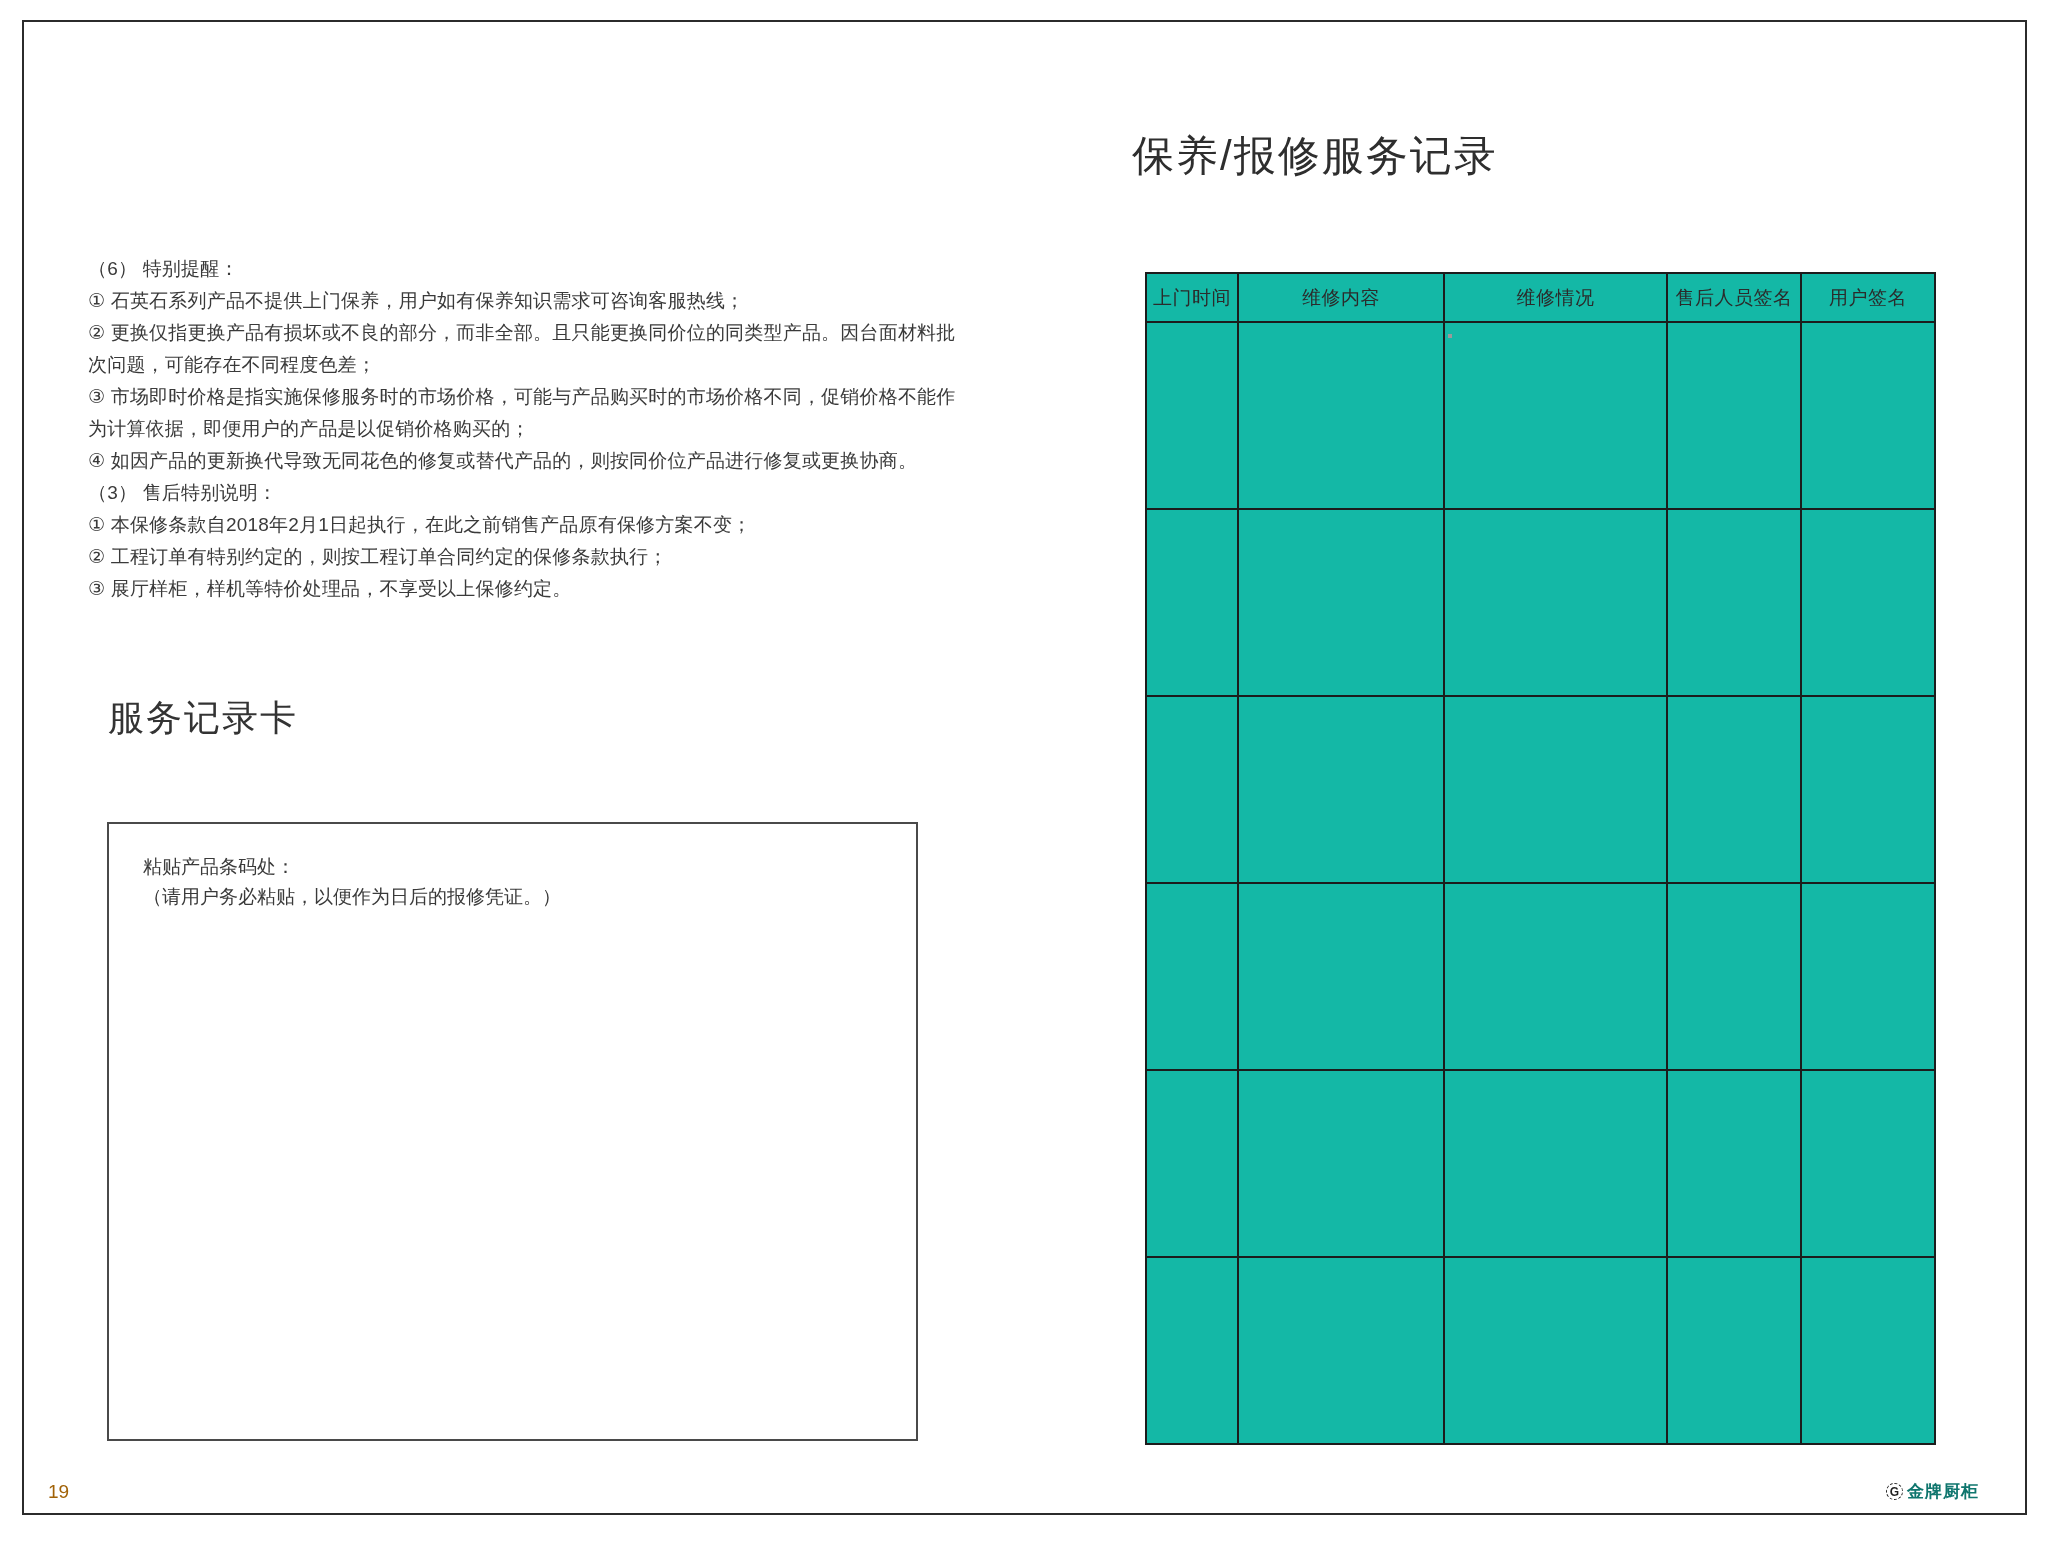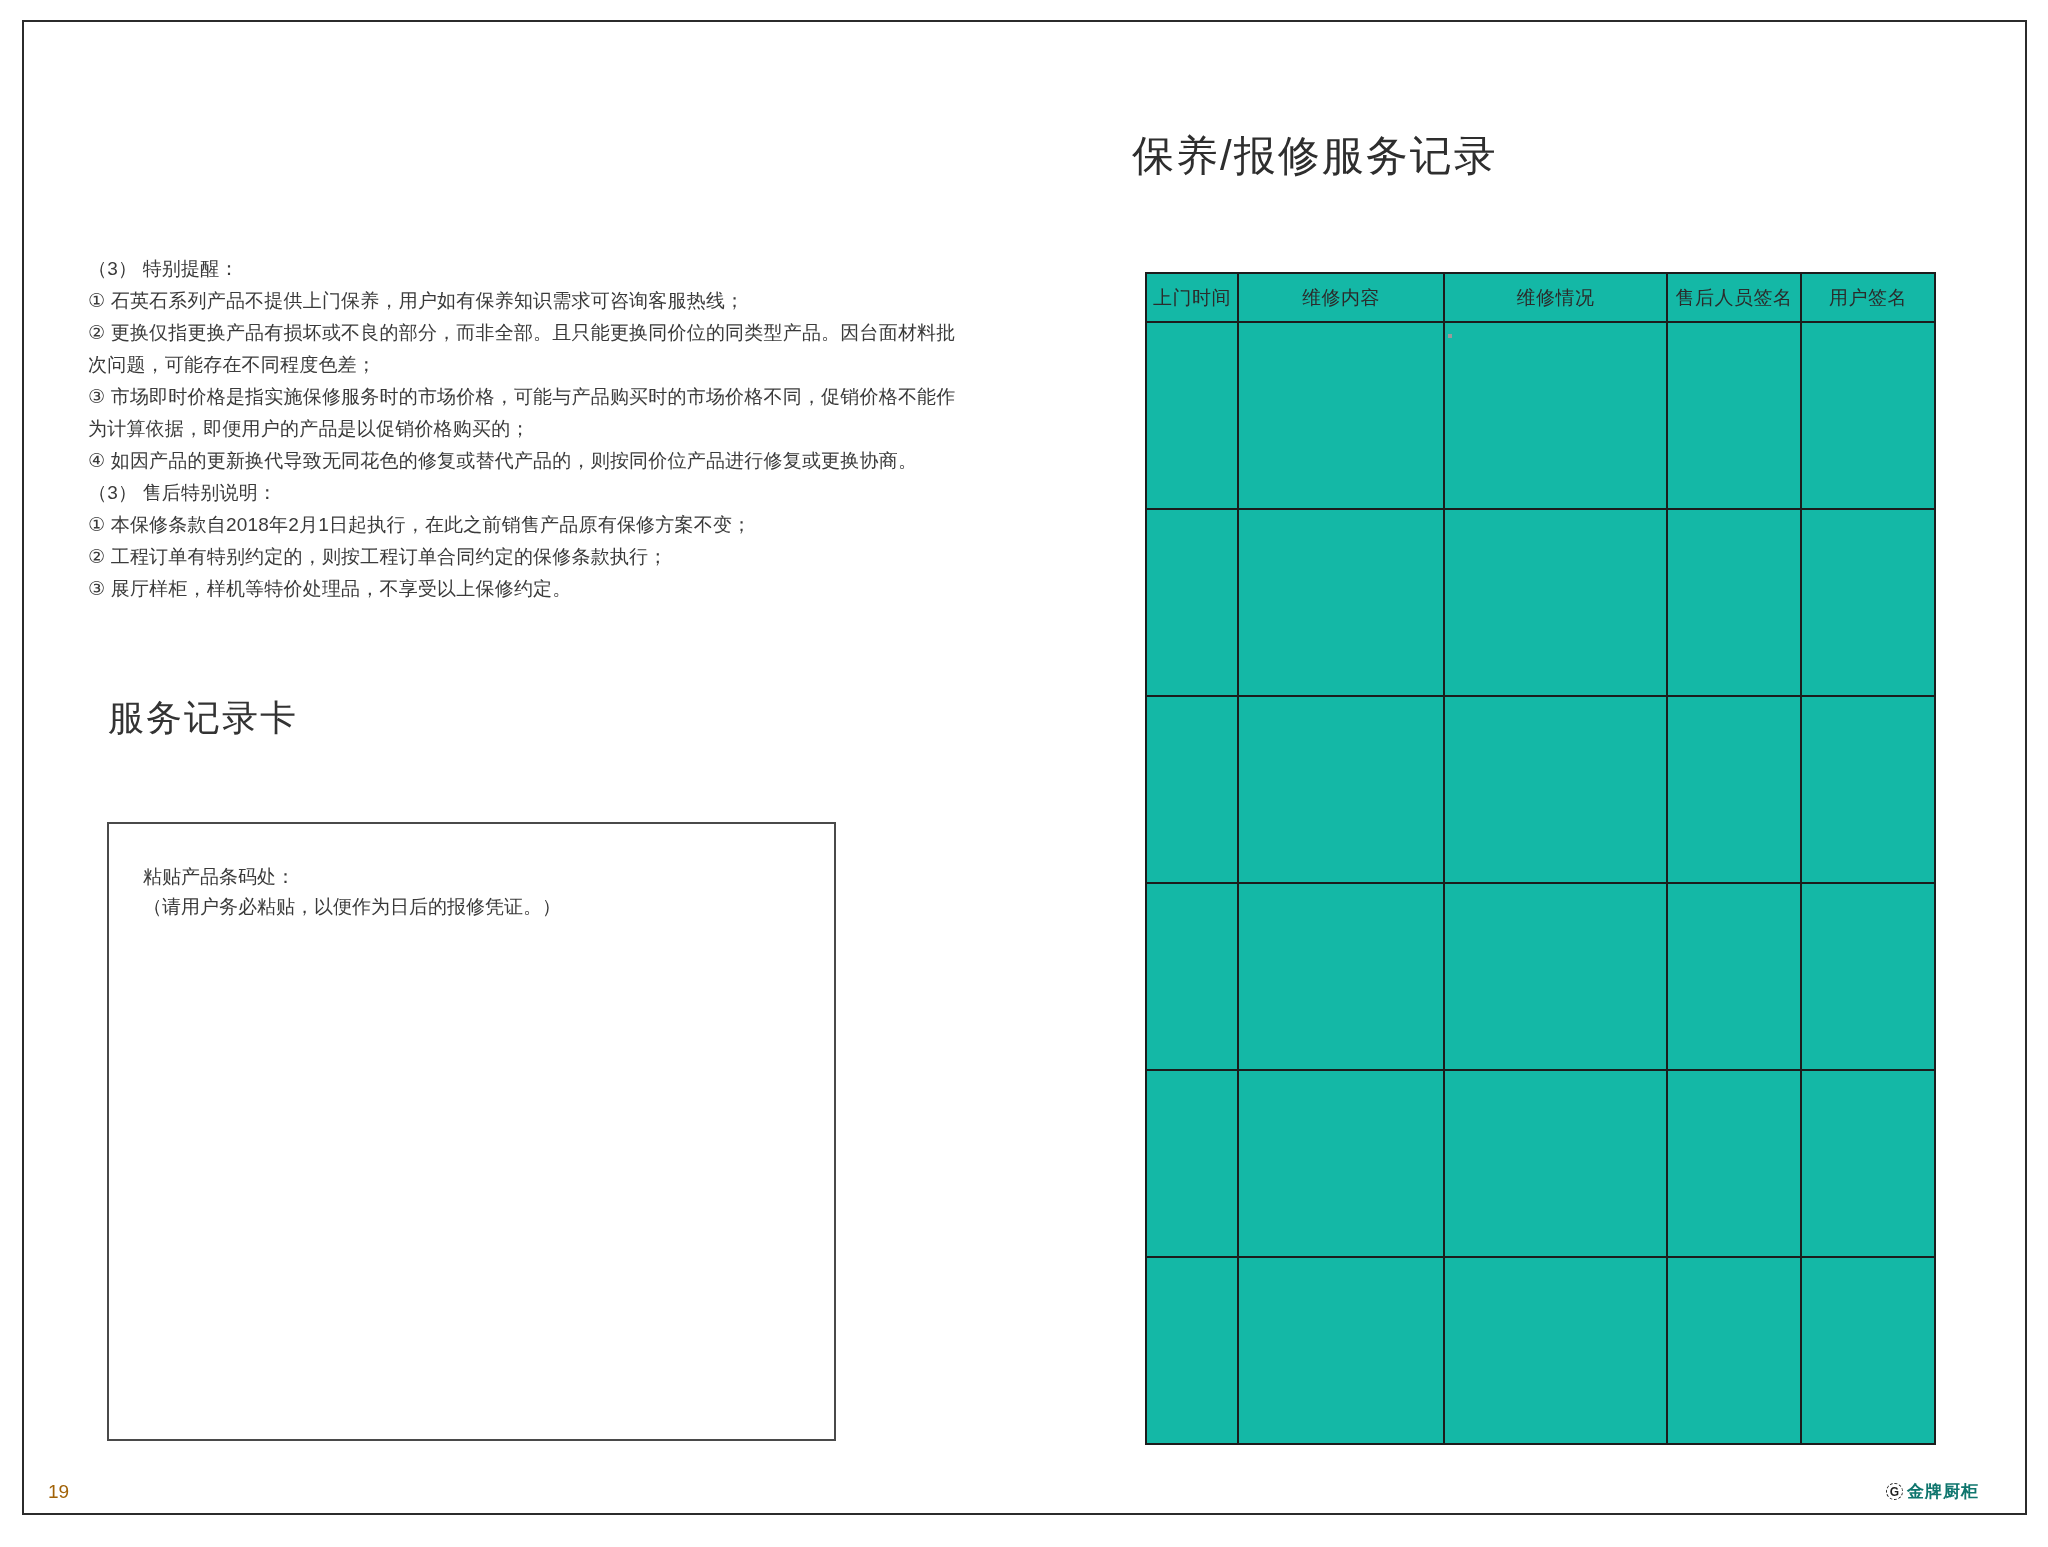--- a/index.html
+++ b/index.html
@@ -34,23 +34,23 @@
     position: absolute;
     left: 108px; top: 694px;
     font-size: 36px;
     font-weight: 500;
     color: #333333;
     letter-spacing: 2px;
   }
   .barcode-box {
     position: absolute;
     left: 107px; top: 822px;
-    width: 729px; height: 619px;
+    width: 811px; height: 619px;
     border: 2px solid #4a4a4a;
-    padding: 38px 30px 0 34px;
+    padding: 28px 30px 0 34px;
   }
   .barcode-line {
     font-size: 19px;
     line-height: 30px;
     color: #3a3a3a;
     white-space: nowrap;
   }
   
   .record-title {
     position: absolute;
@@ -120,21 +120,21 @@
     letter-spacing: 1px;
     white-space: nowrap;
   }
 </style>
 </head>
 <body>
 
 <div class="sheet-border"></div>
 
 <div class="notice-block">
-  <div class="notice-line">（3） 特别提醒：</div>
+  <div class="notice-line">（6） 特别提醒：</div>
   <div class="notice-line">① 石英石系列产品不提供上门保养，用户如有保养知识需求可咨询客服热线；</div>
   <div class="notice-line">② 更换仅指更换产品有损坏或不良的部分，而非全部。且只能更换同价位的同类型产品。因台面材料批</div>
   <div class="notice-line">次问题，可能存在不同程度色差；</div>
   <div class="notice-line">③ 市场即时价格是指实施保修服务时的市场价格，可能与产品购买时的市场价格不同，促销价格不能作</div>
   <div class="notice-line">为计算依据，即便用户的产品是以促销价格购买的；</div>
   <div class="notice-line">④ 如因产品的更新换代导致无同花色的修复或替代产品的，则按同价位产品进行修复或更换协商。</div>
   <div class="notice-line">（3） 售后特别说明：</div>
   <div class="notice-line">① 本保修条款自2018年2月1日起执行，在此之前销售产品原有保修方案不变；</div>
   <div class="notice-line">② 工程订单有特别约定的，则按工程订单合同约定的保修条款执行；</div>
   <div class="notice-line">③ 展厅样柜，样机等特价处理品，不享受以上保修约定。</div>

